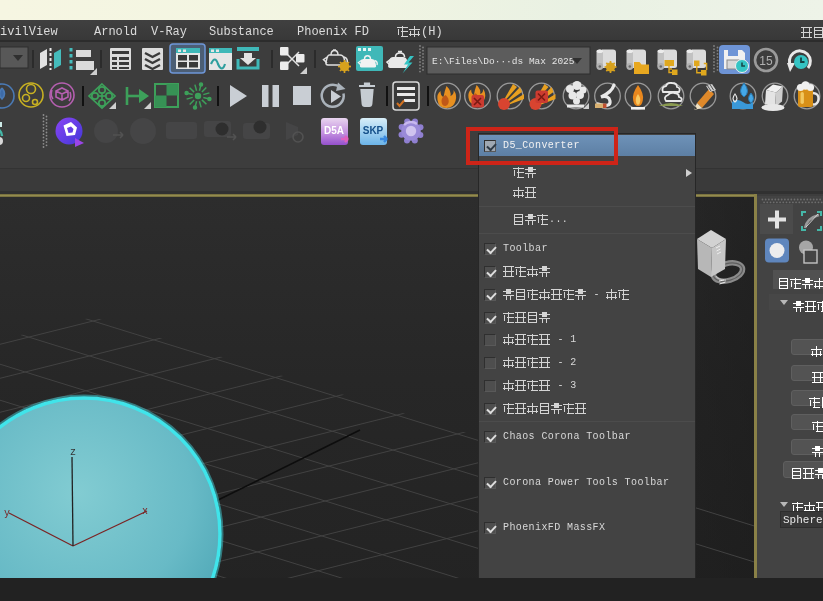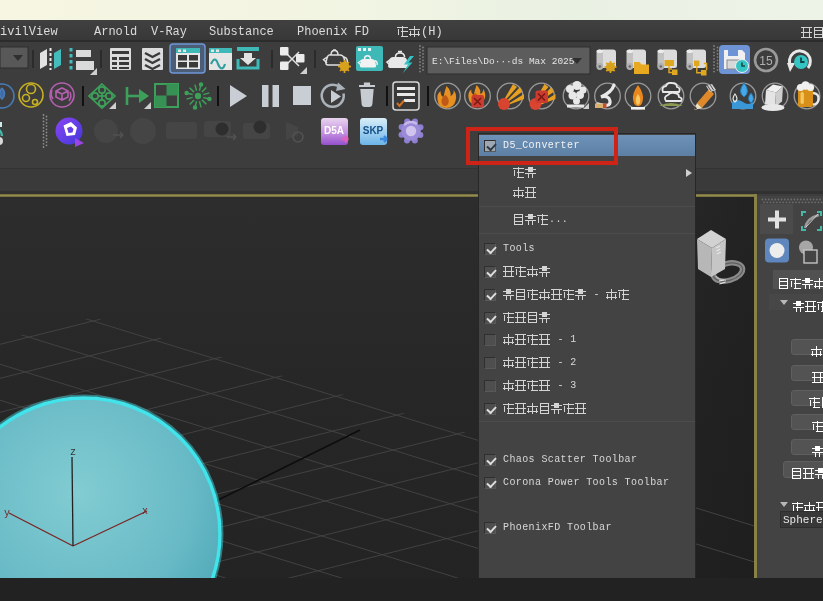--- a/index.html
+++ b/index.html
@@ -656,21 +656,21 @@
 <div class="mi" style="top:187px">
       <span class="mt" style="left:34px"><span class="cj gd"></span><span class="cj ga"></span></span>
     </div>
 <div class="sepl" style="top:206px"></div>
 <div class="mi" style="top:214px">
       <span class="mt" style="left:34px"><span class="cj gc"></span><span class="cj ge"></span><span class="cj gb"></span>...</span>
     </div>
 <div class="sepl" style="top:233px"></div>
 <div class="mi" style="top:243px">
       <span class="chk on"></span>
-      <span class="mt">Tools</span>
+      <span class="mt">Toolbar</span>
     </div>
 <div class="mi" style="top:266px">
       <span class="chk on"></span>
       <span class="mt"><span class="cj ga"></span><span class="cj gb"></span><span class="cj gd"></span><span class="cj ge"></span></span>
     </div>
 <div class="mi" style="top:289px">
       <span class="chk on"></span>
       <span class="mt"><span class="cj ge"></span><span class="cj gc"></span><span class="cj gb"></span><span class="cj gd"></span><span class="cj ga"></span><span class="cj gb"></span><span class="cj ge"></span> - <span class="cj gd"></span><span class="cj gb"></span></span>
     </div>
 <div class="mi" style="top:312px">
@@ -687,30 +687,30 @@
     </div>
 <div class="mi" style="top:380px">
       <span class="chk"></span>
       <span class="mt"><span class="cj gd"></span><span class="cj ga"></span><span class="cj gb"></span><span class="cj ga"></span> - 3</span>
     </div>
 <div class="mi" style="top:403px">
       <span class="chk on"></span>
       <span class="mt"><span class="cj gb"></span><span class="cj ga"></span><span class="cj gd"></span><span class="cj gc"></span><span class="cj ge"></span><span class="cj gb"></span><span class="cj ga"></span></span>
     </div>
 <div class="sepl" style="top:421px"></div>
-<div class="mi" style="top:454px">
-      <span class="chk on"></span>
-      <span class="mt">Chaos Scatter Toolbar</span>
+<div class="mi" style="top:431px">
+      <span class="chk on"></span>
+      <span class="mt">Chaos Corona Toolbar</span>
     </div>
 <div class="mi" style="top:477px">
       <span class="chk on"></span>
       <span class="mt">Corona Power Tools Toolbar</span>
     </div>
 <div class="mi" style="top:522px">
       <span class="chk on"></span>
-      <span class="mt">PhoenixFD Toolbar</span>
+      <span class="mt">PhoenixFD MassFX</span>
     </div>
 <div class="mi" style="top:591px">
       <span class="chk on"></span>
       <span class="mt"><span class="cj gb"></span><span class="cj ga"></span><span class="cj ge"></span><span class="cj gd"></span></span>
     </div>
 <div class="abs" id="redbox"></div>
 </div>
 
 </body></html>

